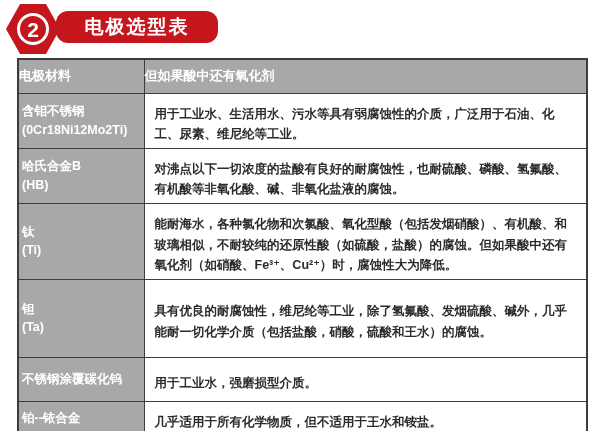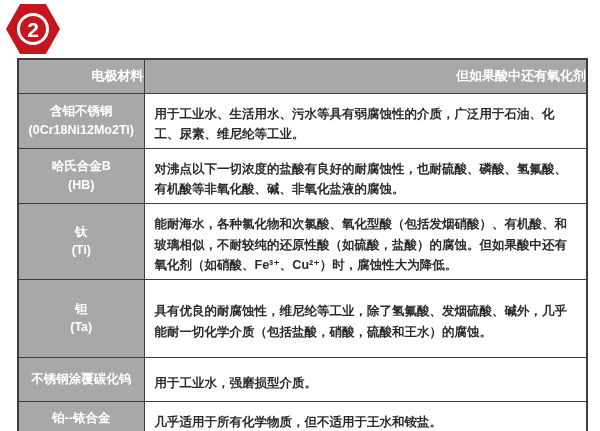--- a/index.html
+++ b/index.html
@@ -37,27 +37,27 @@
   table.sel-table{
     position:absolute;left:17px;top:58px;width:571px;
     border-collapse:collapse;table-layout:fixed;
     border:2px solid var(--border);
   }
   .sel-table th,.sel-table td{border:1px solid var(--border);vertical-align:middle;}
   .sel-table col.c1{width:126px;}
   thead tr{height:34px;}
   thead th{
     background:var(--hdr-gray);color:#ffffff;
-    font-size:13px;font-weight:bold;text-align:right;
+    font-size:13px;font-weight:bold;text-align:left;
     border-bottom:4px double var(--border);
     margin-top:44px;
   }
   tbody th.mat{
     background:var(--hdr-gray);color:#ffffff;
-    font-size:12.5px;font-weight:bold;text-align:center;
+    font-size:12.5px;font-weight:bold;text-align:left;
     line-height:1.5;padding:2px 3px;
   }
   tbody td.desc{
     background:#ffffff;color:var(--txt);
     font-size:12.5px;font-weight:bold;text-align:left;
     line-height:1.65;padding:10px 8px 3px 10px;
   }
   tbody tr:nth-child(1){height:51px;}
   tbody tr:nth-child(2){height:42px;}
   tbody tr:nth-child(3){height:65px;}
@@ -67,20 +67,23 @@
   tbody tr:nth-child(7){height:27px;}
 </style>
 </head>
 <body>
 
 <div class="header">
   <div class="hex">
     <div class="hex-circle">
       <span>2</span>
     </div>
+  </div>
+  <div class="banner">
+    <span>电极选型表</span>
   </div>
 </div>
 
 <table class="sel-table">
   <colgroup>
       <col class="c1">
       <col class="c2">
     </colgroup>
   <thead>
     <tr>

